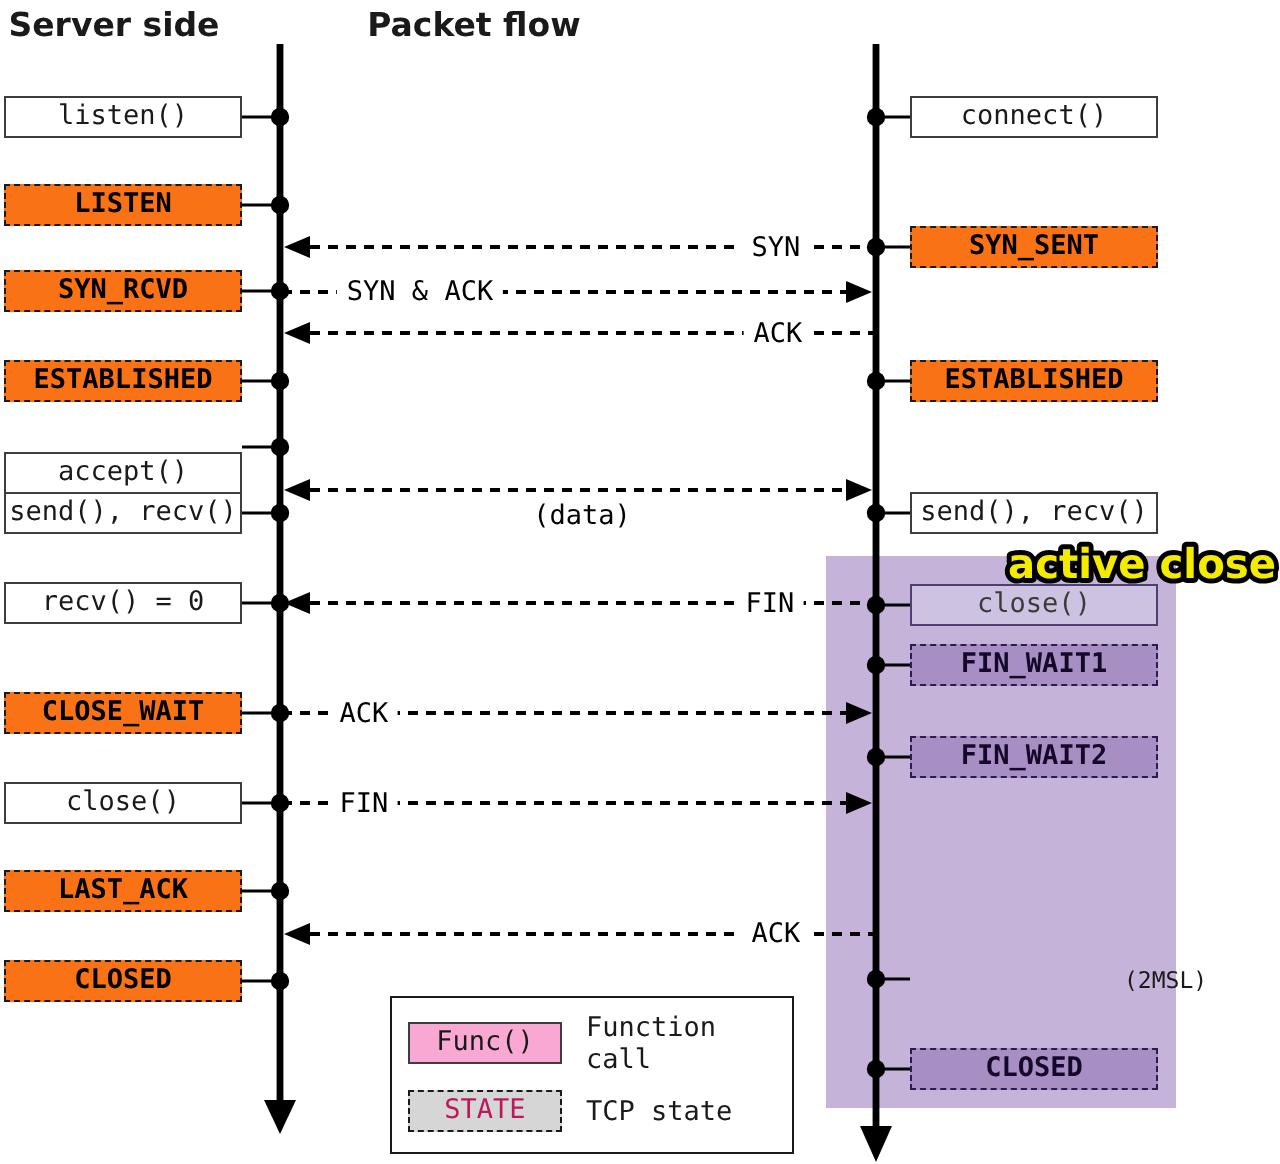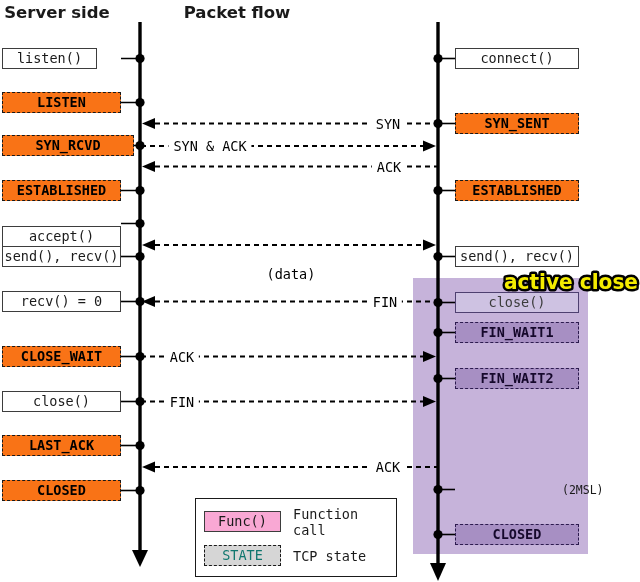--- a/index.html
+++ b/index.html
@@ -37,21 +37,21 @@
   }
   #legend{
     position:absolute;left:195px;top:498px;width:202px;height:79px;z-index:3;
     background:#ffffff;border:1.5px solid #1a1a1a;box-sizing:border-box;
   }
   .legend-swatch{
     position:absolute;left:8px;width:77px;height:21px;box-sizing:border-box;
     text-align:center;font-size:13.5px;line-height:19px;
   }
   #legend-func-swatch{top:12px;background:#f9a8d4;border:1.5px solid #3d3d3d;color:#1a1a1a;}
-  #legend-state-swatch{top:46px;background:#d6d6d6;border:1.4px dashed #1a1a1a;color:#0f766e;}
+  #legend-state-swatch{top:46px;background:#d6d6d6;border:1.4px dashed #1a1a1a;color:#be185d;}
   .legend-desc{
     position:absolute;left:97px;width:100px;font-size:13.5px;color:#1a1a1a;line-height:15.5px;
   }
   #legend-func-desc{top:8px;}
   #legend-state-desc{top:50px;}
 </style>
 </head>
 <body>
 
 <div id="stage">
@@ -131,40 +131,40 @@
 
   <div id="msl-note">(2MSL)</div>
 
   <div id="legend">
     <div class="legend-swatch" id="legend-func-swatch">Func()</div>
     <div class="legend-desc" id="legend-func-desc">Function call</div>
     <div class="legend-swatch" id="legend-state-swatch">STATE</div>
     <div class="legend-desc" id="legend-state-desc">TCP state</div>
   </div>
 
-<div class="node-box func" style="left: 2px; top: 48px; width: 95px; height: 21px; line-height: 18px;">listen()</div>
+<div class="node-box func" style="left: 2px; top: 48px; width: 119px; height: 21px; line-height: 18px;">listen()</div>
     <div class="node-box state" style="left: 2px; top: 92px; width: 119px; height: 21px; line-height: 18px;">LISTEN</div>
-    <div class="node-box state" style="left: 2px; top: 135px; width: 132px; height: 21px; line-height: 18px;">SYN_RCVD</div>
+    <div class="node-box state" style="left: 2px; top: 135px; width: 119px; height: 21px; line-height: 18px;">SYN_RCVD</div>
     <div class="node-box state" style="left: 2px; top: 180px; width: 119px; height: 21px; line-height: 18px;">ESTABLISHED</div>
     <div class="node-box func" style="left: 2px; top: 226px; width: 119px; height: 21px; line-height: 18px;">accept()</div>
     <div class="node-box func" style="left: 2px; top: 246px; width: 119px; height: 21px; line-height: 18px;">send(), recv()</div>
     <div class="node-box func" style="left: 2px; top: 291px; width: 119px; height: 21px; line-height: 18px;">recv() = 0</div>
     <div class="node-box state" style="left: 2px; top: 346px; width: 119px; height: 21px; line-height: 18px;">CLOSE_WAIT</div>
     <div class="node-box func" style="left: 2px; top: 391px; width: 119px; height: 21px; line-height: 18px;">close()</div>
     <div class="node-box state" style="left: 2px; top: 435px; width: 119px; height: 21px; line-height: 18px;">LAST_ACK</div>
     <div class="node-box state" style="left: 2px; top: 480px; width: 119px; height: 21px; line-height: 18px;">CLOSED</div>
     <div class="node-box func" style="left: 455px; top: 48px; width: 124px; height: 21px; line-height: 18px;">connect()</div>
     <div class="node-box state" style="left: 455px; top: 113px; width: 124px; height: 21px; line-height: 18px;">SYN_SENT</div>
     <div class="node-box state" style="left: 455px; top: 180px; width: 124px; height: 21px; line-height: 18px;">ESTABLISHED</div>
     <div class="node-box func" style="left: 455px; top: 246px; width: 124px; height: 21px; line-height: 18px;">send(), recv()</div>
     <div class="node-box func-hl" style="left: 455px; top: 292px; width: 124px; height: 21px; line-height: 18px;">close()</div>
     <div class="node-box state-hl" style="left: 455px; top: 322px; width: 124px; height: 21px; line-height: 18px;">FIN_WAIT1</div>
     <div class="node-box state-hl" style="left: 455px; top: 368px; width: 124px; height: 21px; line-height: 18px;">FIN_WAIT2</div>
     <div class="node-box state-hl" style="left: 455px; top: 524px; width: 124px; height: 21px; line-height: 18px;">CLOSED</div>
     <div class="arrow-label" style="left: 388px; top: 114.5px;">SYN</div>
     <div class="arrow-label" style="left: 210px; top: 137px;">SYN &amp; ACK</div>
     <div class="arrow-label" style="left: 389px; top: 157.5px;">ACK</div>
-    <div class="arrow-label" style="left: 291px; top: 249px; margin-top: 16px;">(data)</div>
+    <div class="arrow-label" style="left: 291px; top: 249px;">(data)</div>
     <div class="arrow-label" style="left: 385px; top: 292.5px;">FIN</div>
     <div class="arrow-label" style="left: 182px; top: 347.5px;">ACK</div>
     <div class="arrow-label" style="left: 182px; top: 392.5px;">FIN</div>
     <div class="arrow-label" style="left: 388px; top: 458px;">ACK</div>
   </div>
 
 </body></html>

